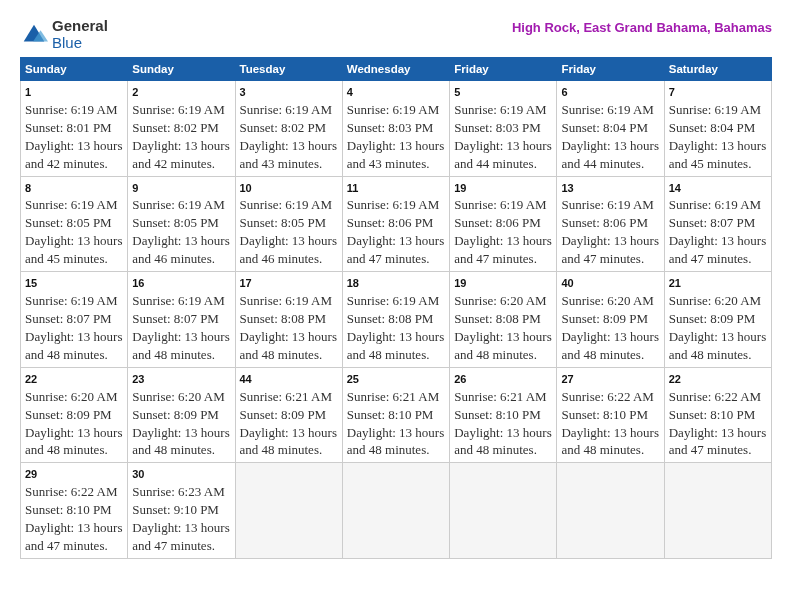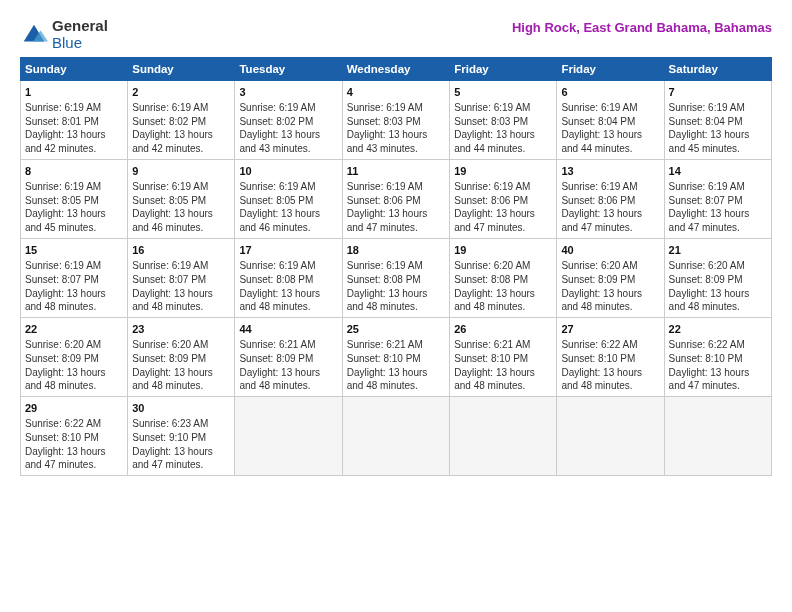--- a/index.html
+++ b/index.html
@@ -90,23 +90,24 @@
       background: #f5f5f5;
     }
     .day-num {
       font-size: 11px;
       font-weight: bold;
       color: #111;
       display: block;
       margin-bottom: 1px;
     }
     .day-info {
-      font-size: 10px;
+      font-size: 13px;
       color: #333;
       line-height: 1.38;
+      font-family: Liberation Serif, serif;
     }
     .last-row td {
       min-height: 60px;
     }
   </style>
 </head>
 <body>
 
 <div class="page">
   <div class="header-row">

